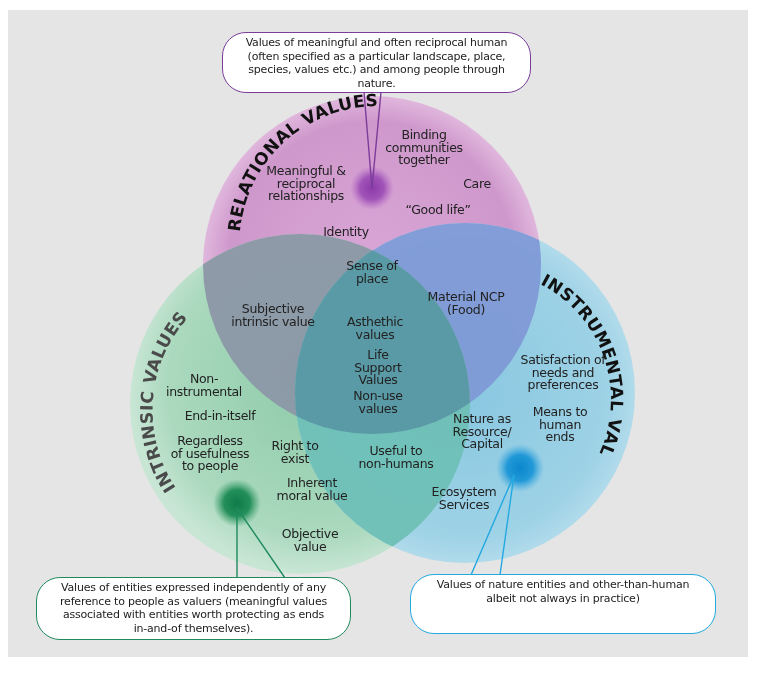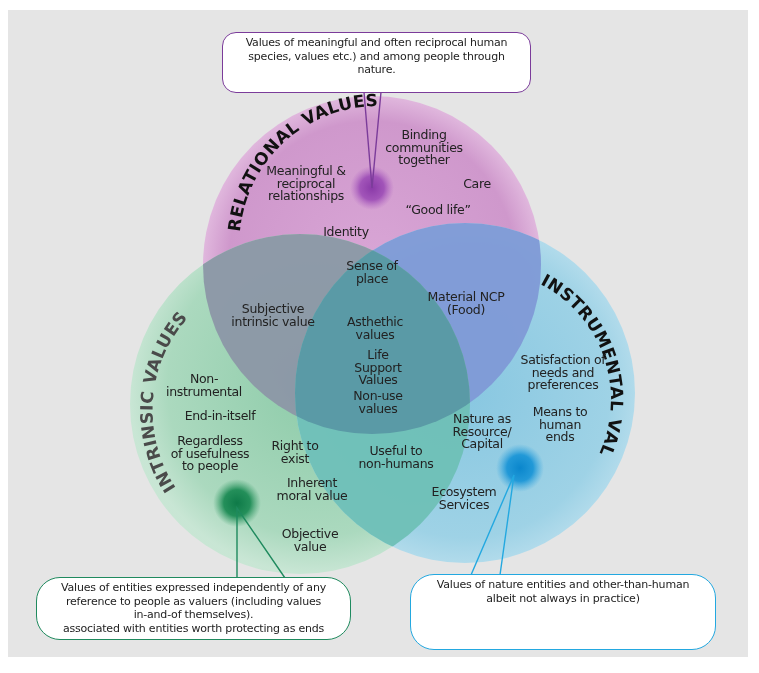--- a/index.html
+++ b/index.html
@@ -113,26 +113,27 @@
       <text class="lbl" x="295" y="450"><tspan x="295" dy="0">Right to</tspan><tspan x="295" dy="12.5">exist</tspan></text>
       <text class="lbl" x="312" y="487"><tspan x="312" dy="0">Inherent</tspan><tspan x="312" dy="12.5">moral value</tspan></text>
       <text class="lbl" x="310" y="538"><tspan x="310" dy="0">Objective</tspan><tspan x="310" dy="12.5">value</tspan></text>
       <text class="lbl" x="563" y="364"><tspan x="563" dy="0">Satisfaction of</tspan><tspan x="563" dy="12.5">needs and</tspan><tspan x="563" dy="12.5">preferences</tspan></text>
       <text class="lbl" x="560" y="416"><tspan x="560" dy="0">Means to</tspan><tspan x="560" dy="12.5">human</tspan><tspan x="560" dy="12.5">ends</tspan></text>
       <text class="lbl" x="482" y="423"><tspan x="482" dy="0">Nature as</tspan><tspan x="482" dy="12.5">Resource/</tspan><tspan x="482" dy="12.5">Capital</tspan></text>
       <text class="lbl" x="464" y="496"><tspan x="464" dy="0">Ecosystem</tspan><tspan x="464" dy="12.5">Services</tspan></text>
     </g>
 </svg>
 
-<div class="callout" style="left:222px; top:32px; width:309px; height:61px; border-color:#7b3c9a;border-radius:14px;">
+<div class="callout" style="left:222px; top:32px; width:309px; height:61px; border-color:#7b3c9a;">
   <span>Values of meaningful and often reciprocal human</span>
+  <span>(often specified as a particular landscape, place,</span>
   <span>species, values etc.) and among people through nature.</span>
 </div>
 <div class="callout" style="left:36px; top:577px; width:315px; height:63px; border-color:#1f8a5e;">
   <span>Values of entities expressed independently of any</span>
-  <span>reference to people as valuers (including  values</span>
+  <span>reference to people as valuers (meaningful  values</span>
+  <span>associated with entities worth protecting as ends</span>
   <span>in-and-of themselves).</span>
-  <span>associated with entities worth protecting as ends</span>
 </div>
-<div class="callout" style="left:410px; top:574px; width:306px; height:76px; border-color:#23a8e0;">
+<div class="callout" style="left:410px; top:574px; width:306px; height:60px; border-color:#23a8e0;">
   <span>Values of nature entities and other-than-human</span>
   <span>albeit not always in practice)</span>
 </div>
 
 </body></html>

